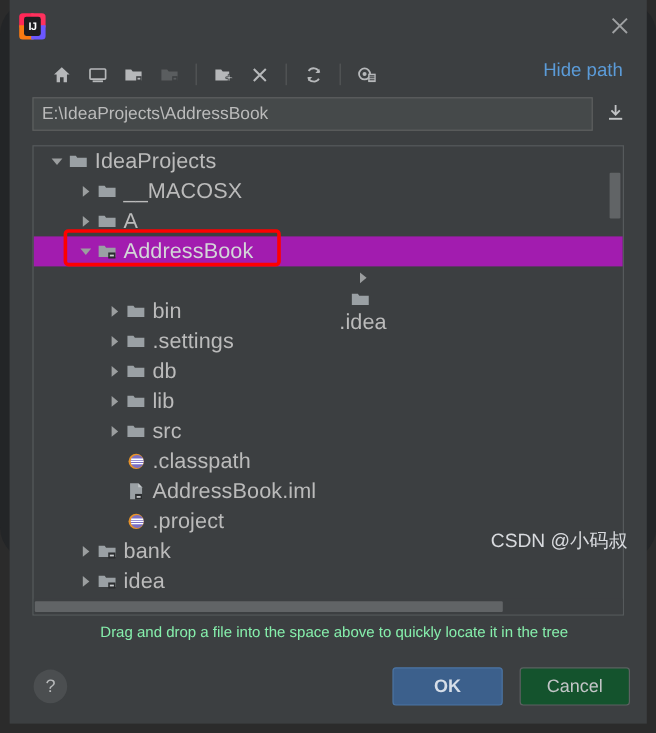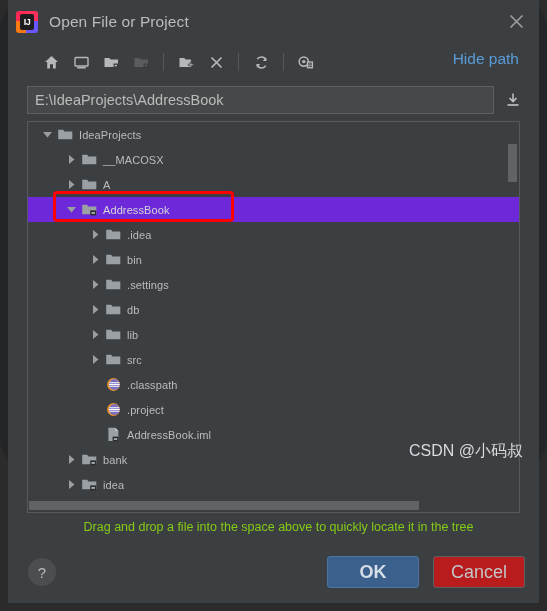--- a/index.html
+++ b/index.html
@@ -106,21 +106,20 @@
     cursor: default;
     white-space: nowrap;
     margin-left: 11px;
   }
 
   
   .pathrow {
     flex: 0 0 38px;
     height: 38px;
     display: flex;
-    align-items: center;
     padding: 0 12px 0 19px;
   }
   .path-field {
     flex: 1 1 auto;
     height: 28px;
     background: #45494a;
     border: 1px solid #5e6060;
     display: flex;
     align-items: center;
     padding: 0 7px;
@@ -153,34 +152,34 @@
     overflow: hidden;
   }
   .row {
     position: relative;
     height: 25px;
     display: flex;
     align-items: center;
     white-space: nowrap;
     cursor: default;
   }
-  .row.selected { background: #6d28d9; }
+  .row.selected { background: #a21caf; }
   .twisty {
     width: 18px; height: 25px;
     flex: 0 0 18px;
     display: flex; align-items: center; justify-content: center;
   }
   .ic {
     width: 18px; height: 25px;
     flex: 0 0 18px;
     margin-right: 5px;
     display: flex; align-items: center; justify-content: center;
   }
   .label {
-    font-size: 11px;
+    font-size: 18px;
     color: #bbbbbb;
     letter-spacing: 0.1px;
   }
   .row.selected .label { color: #d3d6d8; }
 
   
   .vscroll {
     position: absolute;
     right: 2px; top: 2px;
     width: 9px;
@@ -208,21 +207,21 @@
     border-radius: 1px;
   }
 
   
   .hint {
     flex: 0 0 28px;
     display: flex;
     align-items: center;
     justify-content: center;
     font-size: 12.5px;
-    color: #84cc16;
+    color: #86efac;
     padding-left: 10px;
   }
 
   
   .footer {
     position: relative;
     flex: 0 0 62px;
     display: flex;
     align-items: center;
     padding: 0 14px 0 20px;
@@ -240,33 +239,33 @@
   .btn-group {
     margin-left: auto;
     display: flex;
     align-items: center;
     gap: 14px;
   }
   .btn {
     min-width: 92px;
     height: 32px;
     padding: 0 16px;
-    font-size: 18px;
+    font-size: 15px;
     display: flex; align-items: center; justify-content: center;
     cursor: default;
     border-radius: 3px;
   }
   .btn-ok {
     background: #3c608c;
     color: #d6dee8;
     font-weight: bold;
     border: 1px solid #4b74a3;
   }
   .btn-cancel {
-    background: #b91c1c;
+    background: #14532d;
     color: #c3c5c7;
     border: 1px solid #5d6062;
   }
 
   
   .annot-box {
     position: absolute;
     left: 53px;
     top: 191px;
     width: 181px;
@@ -295,21 +294,20 @@
   <div class="dialog">
 
     <div class="titlebar">
       <div class="app-logo">
         <div class="q1"></div>
           <div class="q2"></div>
           <div class="q3"></div>
           <div class="q4"></div>
         <div class="inner">IJ</div>
       </div>
-      <div class="title-text">Open File or Project</div>
       <div class="title-close">
         <svg width="15" height="15" viewBox="0 0 15 15">
           <path d="M1.5 1.5 L13.5 13.5 M13.5 1.5 L1.5 13.5" stroke="#9ea0a2" stroke-width="1.6" fill="none"></path>
         </svg>
       </div>
     </div>
 
     <div class="toolbar">
 
       <div class="tb-btn">
@@ -440,21 +438,21 @@
             </div>
             <div class="ic">
               <svg width="17" height="17" viewBox="0 0 17 17">
                 <path d="M1.2 3.8 L6.2 3.8 L7.4 5.4 L15.3 5.4 L15.3 13.2 L1.2 13.2 Z" fill="#9aa0a4"></path>
                 <rect x="9.2" y="9.4" width="6" height="5" fill="#2b2d2f"></rect>
                 <rect x="10.5" y="11.2" width="3.4" height="1.5" fill="#c9ccce"></rect>
               </svg>
             </div>
             <div class="label">AddressBook</div>
           </div>
-          <div class="row" style="padding-left: 58px;">
+          <div class="row" style="padding-left: 58px; flex-direction: column;">
             <div class="twisty">
               <svg width="11" height="11" viewBox="0 0 11 11">
                 <path d="M3 1 L8.5 5.5 L3 10 Z" fill="#9b9e9f"></path>
               </svg>
             </div>
             <div class="ic">
               <svg width="17" height="17" viewBox="0 0 17 17">
                 <path d="M1.2 3.8 L6.2 3.8 L7.4 5.4 L15.3 5.4 L15.3 13.2 L1.2 13.2 Z" fill="#9aa0a4"></path>
               </svg>
             </div>
@@ -528,43 +526,43 @@
           <div class="row" style="padding-left: 58px;">
             <div class="twisty spacer"></div>
             <div class="ic">
               <svg width="17" height="17" viewBox="0 0 17 17">
                 <circle cx="8.5" cy="8.5" r="6.4" fill="#e8932a"></circle>
                 <circle cx="9.3" cy="8.5" r="5.4" fill="#7b6fc4"></circle>
                 <path d="M4.3 6.7 H14.3 M4.0 8.5 H14.6 M4.3 10.3 H14.3" stroke="#ffffff" stroke-width="1.1"></path>
               </svg>
             </div>
             <div class="label">.classpath</div>
-          </div>
-          <div class="row" style="padding-left: 58px;">
-            <div class="twisty spacer"></div>
-            <div class="ic">
-              <svg width="17" height="17" viewBox="0 0 17 17">
-                <circle cx="8.5" cy="8.5" r="6.4" fill="#e8932a"></circle>
-                <circle cx="9.3" cy="8.5" r="5.4" fill="#7b6fc4"></circle>
-                <path d="M4.3 6.7 H14.3 M4.0 8.5 H14.6 M4.3 10.3 H14.3" stroke="#ffffff" stroke-width="1.1"></path>
-              </svg>
-            </div>
-            <div class="label">.project</div>
           </div>
           <div class="row" style="padding-left: 58px;">
             <div class="twisty spacer"></div>
             <div class="ic">
               <svg width="17" height="17" viewBox="0 0 17 17">
                 <path d="M3.4 1.8 L10.2 1.8 L13.4 5.0 L13.4 15 L3.4 15 Z" fill="#9aa0a4"></path>
                 <path d="M10.2 1.8 L10.2 5.0 L13.4 5.0 Z" fill="#c4c8ca"></path>
                 <rect x="7.6" y="10.6" width="5.9" height="4.6" fill="#2b2d2f"></rect>
                 <rect x="8.9" y="12.4" width="3.3" height="1.4" fill="#c9ccce"></rect>
               </svg>
             </div>
             <div class="label">AddressBook.iml</div>
+          </div>
+          <div class="row" style="padding-left: 58px;">
+            <div class="twisty spacer"></div>
+            <div class="ic">
+              <svg width="17" height="17" viewBox="0 0 17 17">
+                <circle cx="8.5" cy="8.5" r="6.4" fill="#e8932a"></circle>
+                <circle cx="9.3" cy="8.5" r="5.4" fill="#7b6fc4"></circle>
+                <path d="M4.3 6.7 H14.3 M4.0 8.5 H14.6 M4.3 10.3 H14.3" stroke="#ffffff" stroke-width="1.1"></path>
+              </svg>
+            </div>
+            <div class="label">.project</div>
           </div>
           <div class="row" style="padding-left: 34px;">
             <div class="twisty">
               <svg width="11" height="11" viewBox="0 0 11 11">
                 <path d="M3 1 L8.5 5.5 L3 10 Z" fill="#9b9e9f"></path>
               </svg>
             </div>
             <div class="ic">
               <svg width="17" height="17" viewBox="0 0 17 17">
                 <path d="M1.2 3.8 L6.2 3.8 L7.4 5.4 L15.3 5.4 L15.3 13.2 L1.2 13.2 Z" fill="#9aa0a4"></path>

